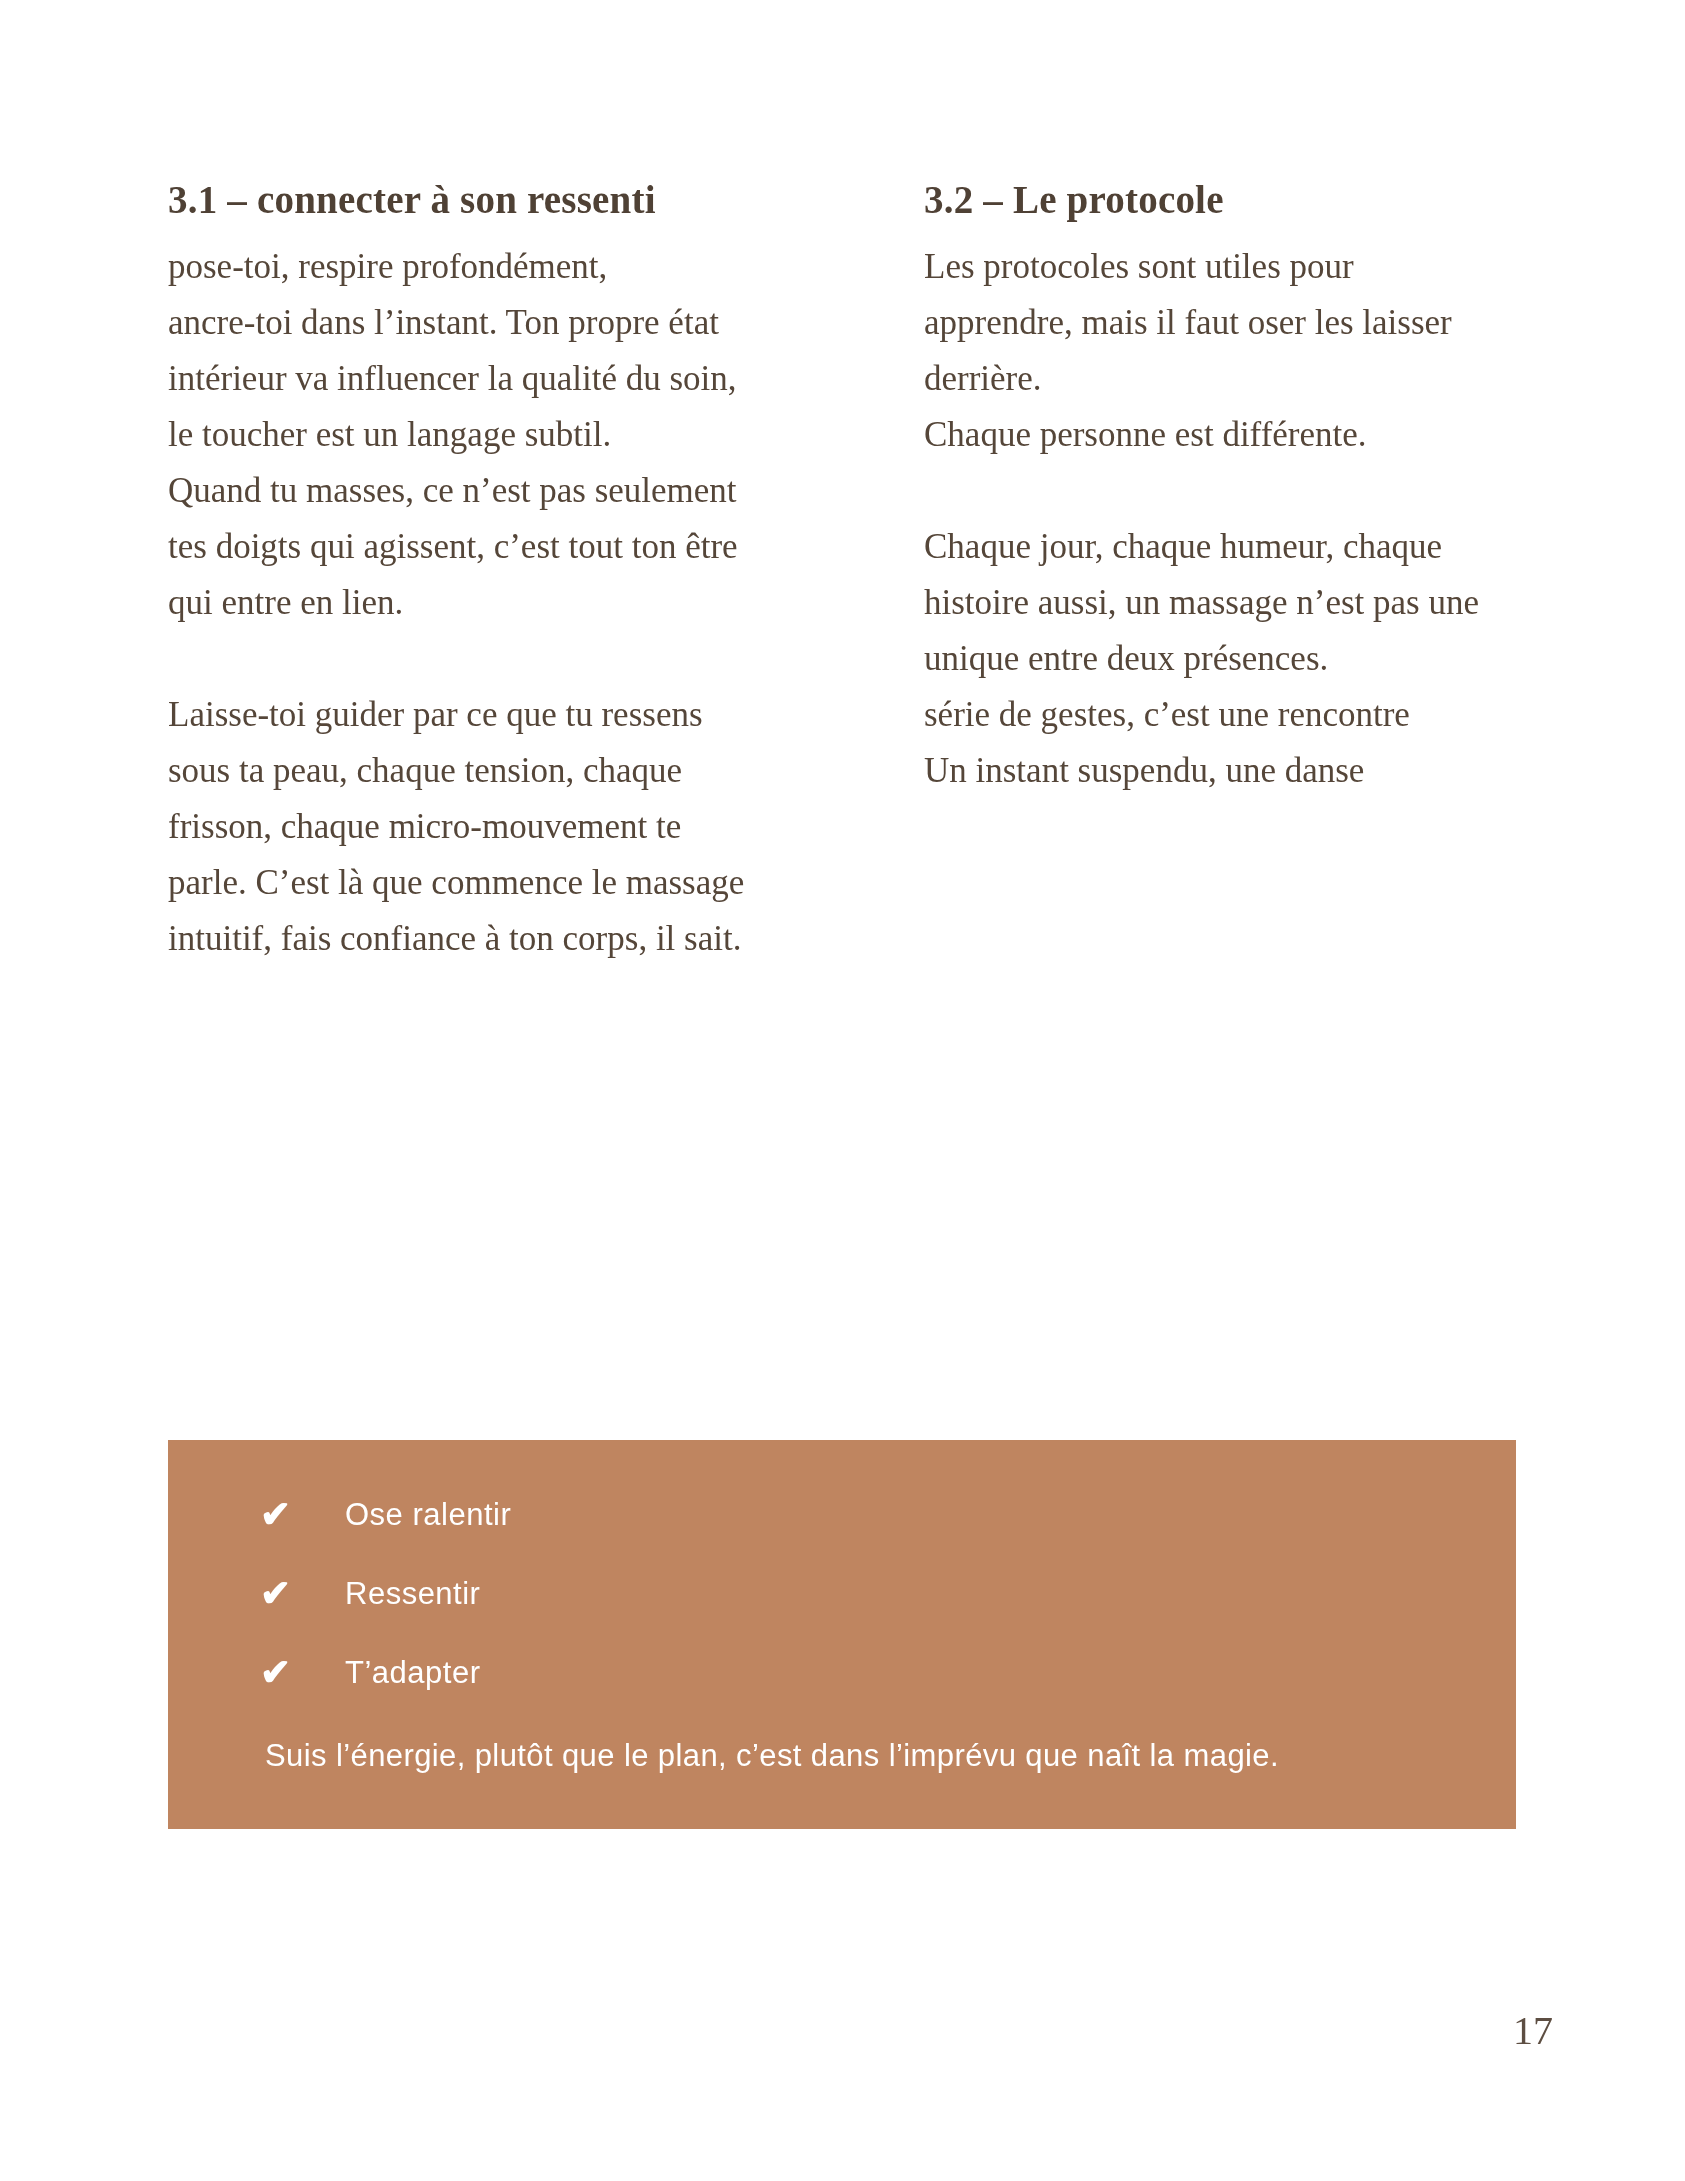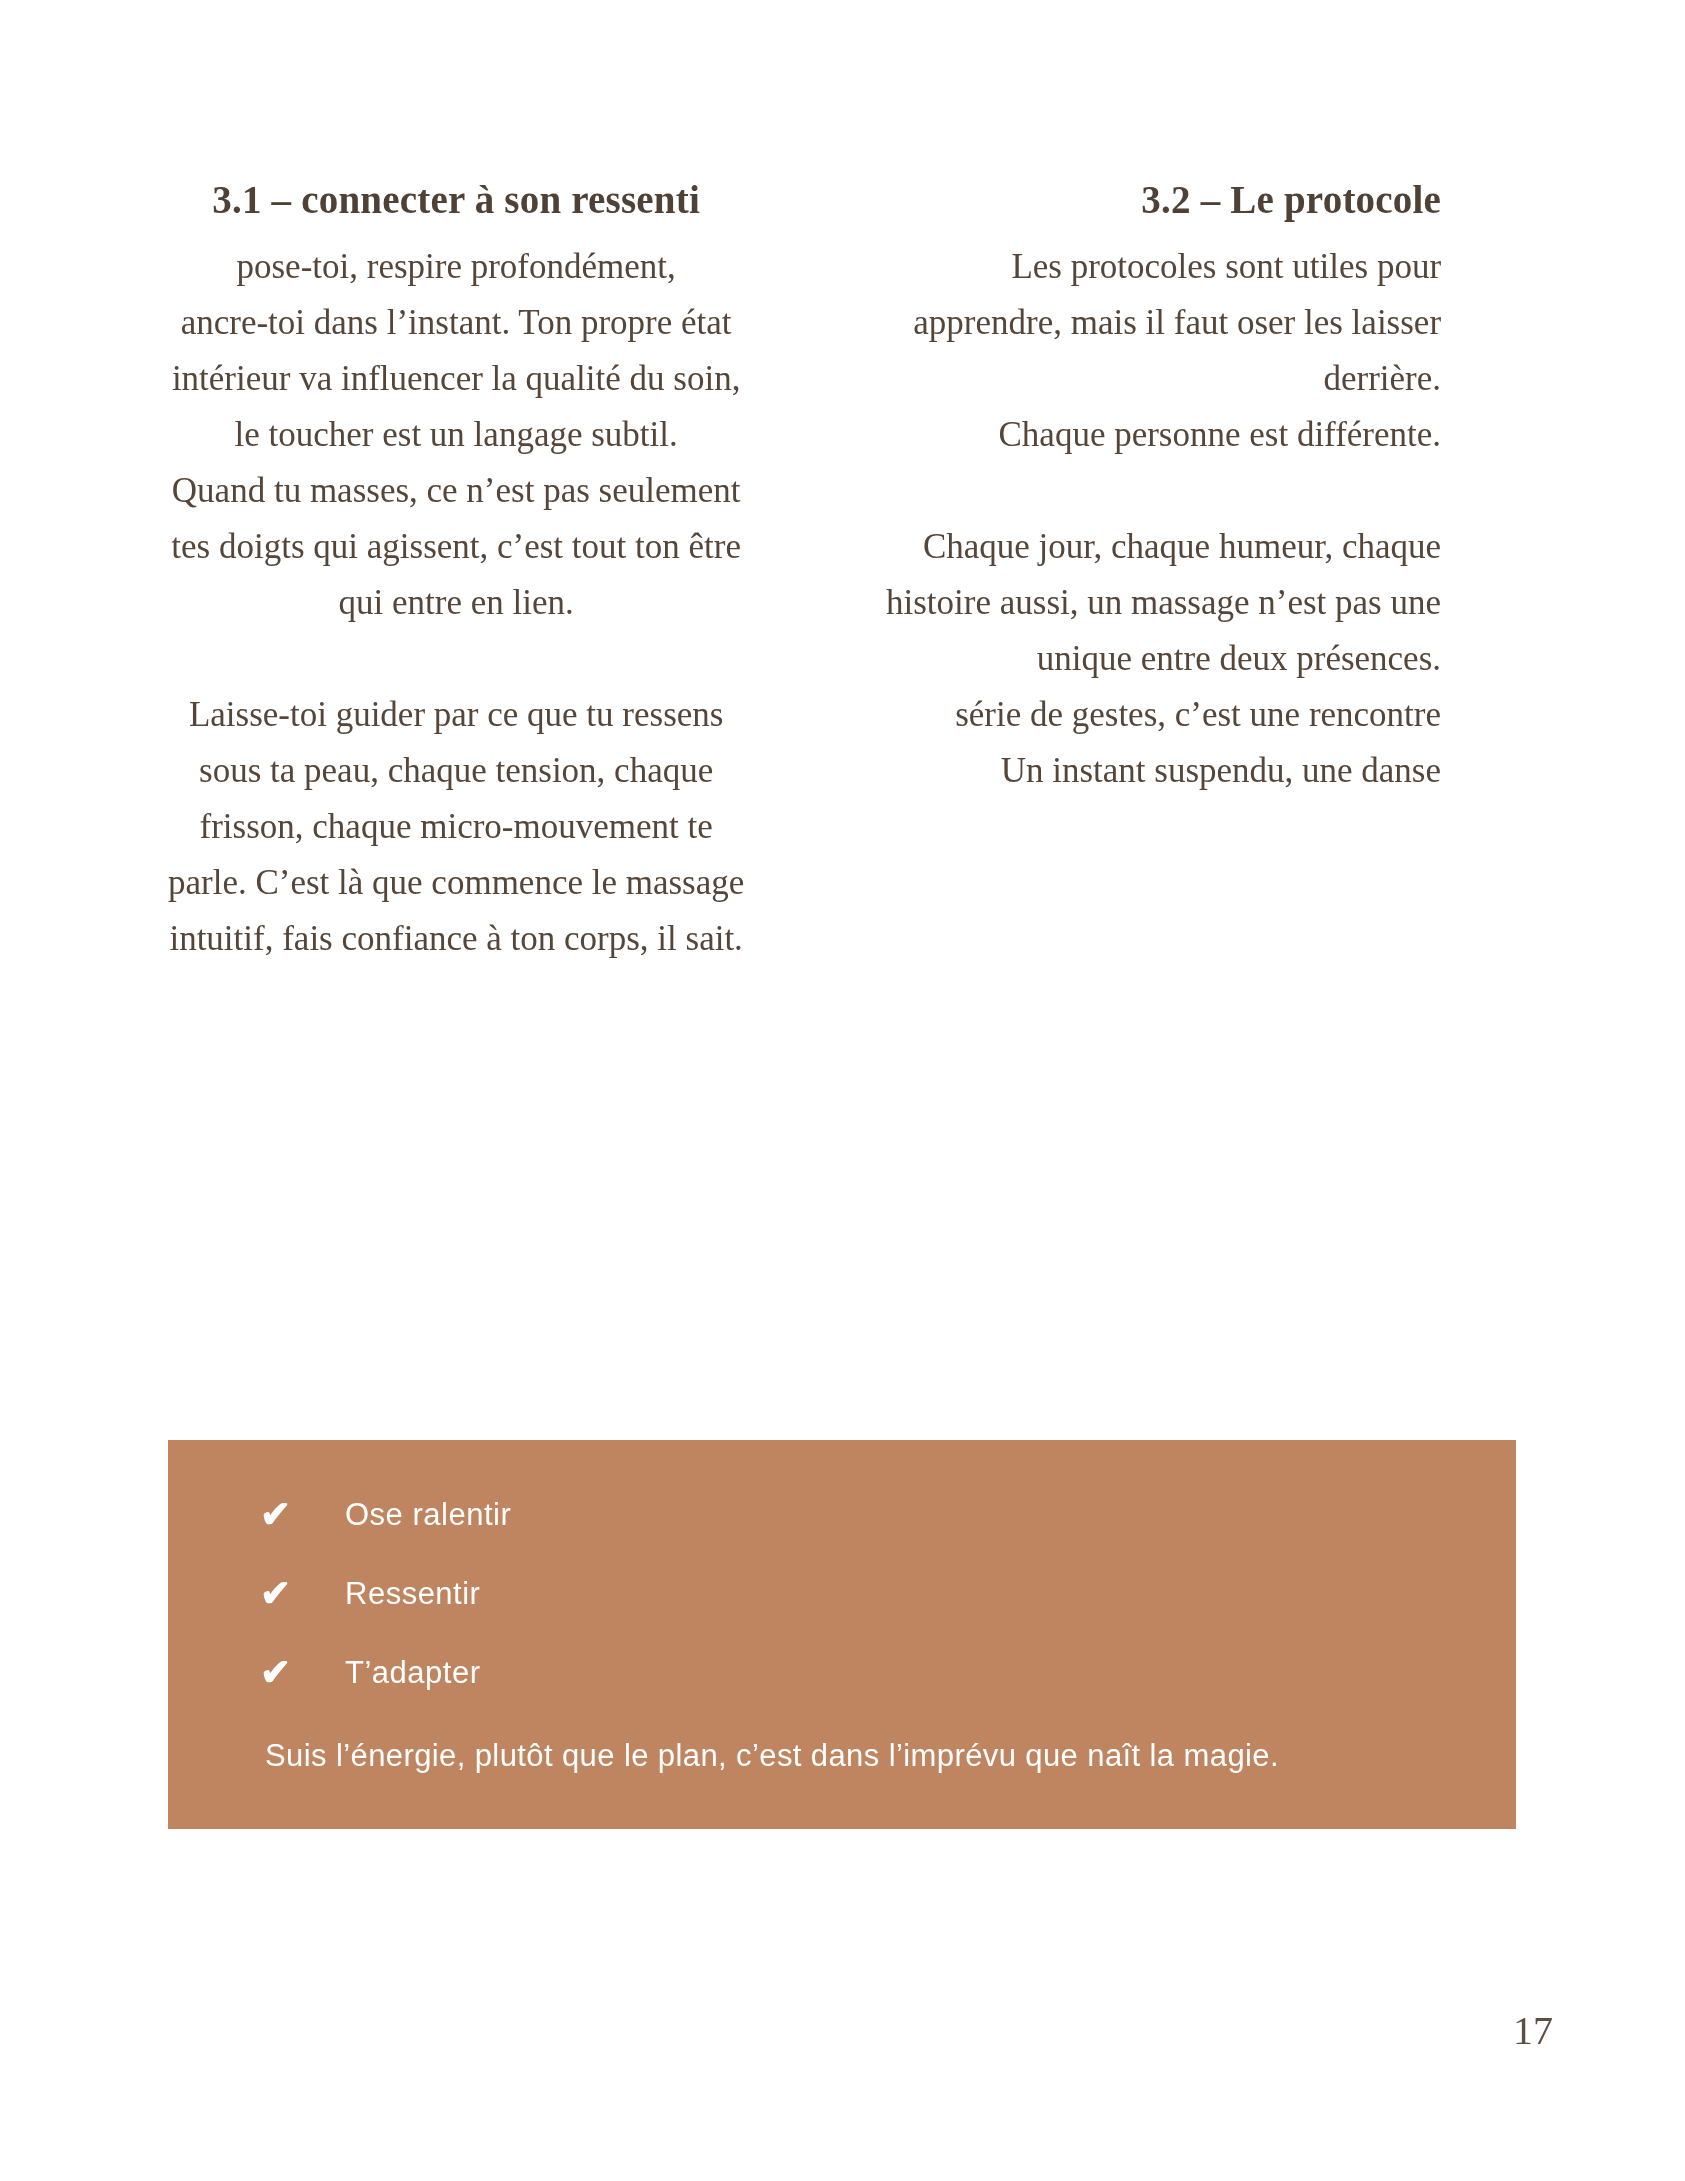--- a/index.html
+++ b/index.html
@@ -17,22 +17,22 @@
   }
   .page {
     position: absolute;
     inset: 0;
     background: #ffffff;
   }
   .col {
     position: absolute;
     top: 171px;
   }
-  .col-left  { left: 168px; text-align: center; }
-  .col-right { left: 886px; text-align: right; }
+  .col-left  { left: 168px; }
+  .col-right { left: 924px; }
   .col h2 {
     font-size: 39px;
     line-height: 57px;
     font-weight: bold;
     margin: 0 0 11px 0;
     color: #4f4135;
     white-space: nowrap;
     letter-spacing: 0.2px;
   }
   .bodyline {

